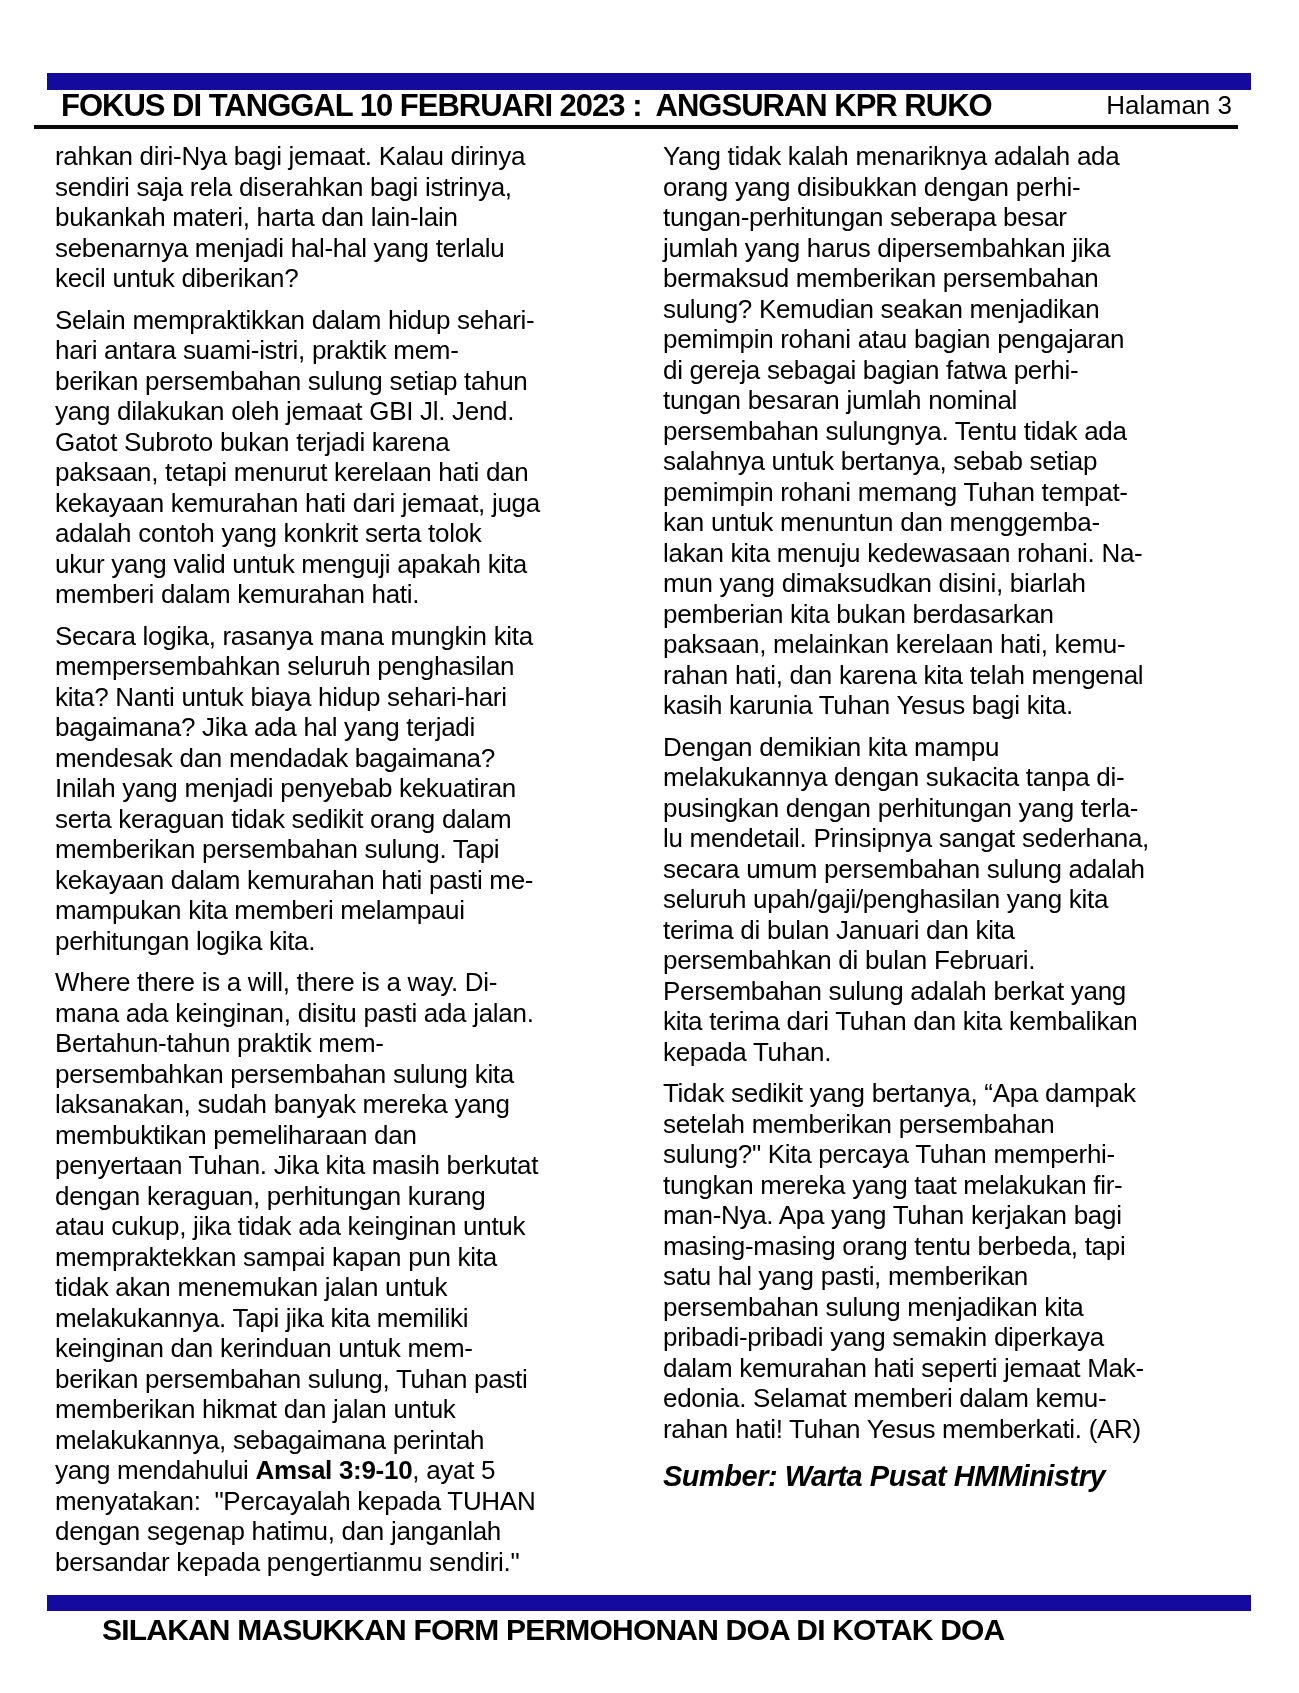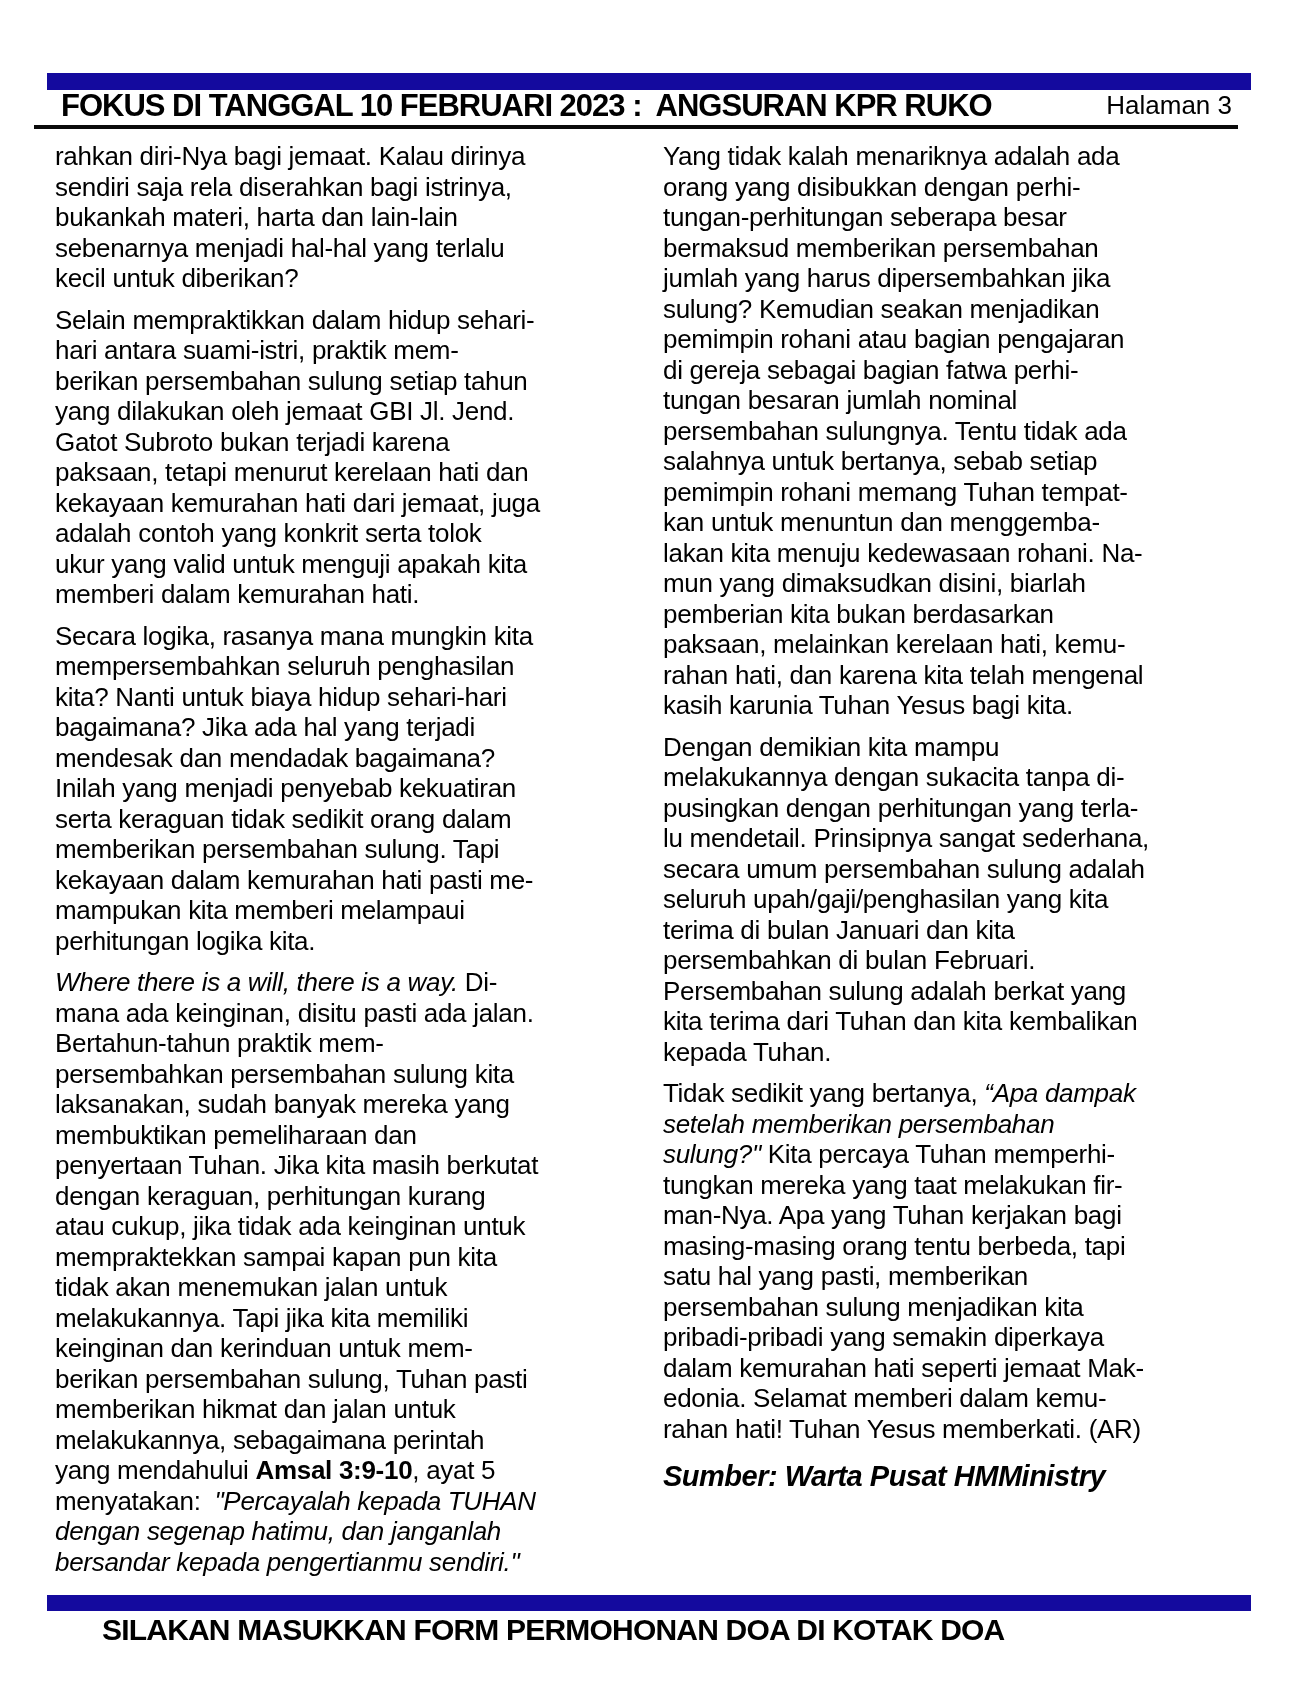--- a/index.html
+++ b/index.html
@@ -26,21 +26,21 @@
   .columns{
     position:absolute;left:55px;top:141px;width:1197px;
     display:flex;gap:19px;
   }
   .col{width:589px;}
   .para{margin:0 0 11px 0;}
   .tline{
     font-size:26px;line-height:30.5px;height:30.5px;
     letter-spacing:-0.3px;white-space:pre;
   }
-  .tline span.i{font-style:italic;}
+  .tline span.i{}
   .tline span.b{font-weight:bold;}
   .tline span.bi{font-weight:bold;font-style:italic;}
   .para.source{margin-top:17px;}
   .para.source .tline{font-size:29px;letter-spacing:-0.5px;}
   .footer-bar{
     position:absolute;left:47px;top:1595px;width:1204px;height:16px;
   }
   .footer-text{
     position:absolute;left:102px;top:1613px;
     font-size:30px;font-weight:bold;letter-spacing:-0.8px;white-space:pre;
@@ -111,22 +111,22 @@
         <div class="tline"><span>menyatakan:  </span><span class="i">"Percayalah kepada TUHAN</span></div>
         <div class="tline"><span class="i">dengan segenap hatimu, dan janganlah</span></div>
         <div class="tline"><span class="i">bersandar kepada pengertianmu sendiri."</span></div>
       </div>
     </div>
   <div class="col">
       <div class="para">
         <div class="tline"><span>Yang tidak kalah menariknya adalah ada</span></div>
         <div class="tline"><span>orang yang disibukkan dengan perhi-</span></div>
         <div class="tline"><span>tungan-perhitungan seberapa besar</span></div>
+        <div class="tline"><span>jumlah yang harus dipersembahkan jika</span></div>
         <div class="tline"><span>bermaksud memberikan persembahan</span></div>
-        <div class="tline"><span>jumlah yang harus dipersembahkan jika</span></div>
         <div class="tline"><span>sulung? Kemudian seakan menjadikan</span></div>
         <div class="tline"><span>pemimpin rohani atau bagian pengajaran</span></div>
         <div class="tline"><span>di gereja sebagai bagian fatwa perhi-</span></div>
         <div class="tline"><span>tungan besaran jumlah nominal</span></div>
         <div class="tline"><span>persembahan sulungnya. Tentu tidak ada</span></div>
         <div class="tline"><span>salahnya untuk bertanya, sebab setiap</span></div>
         <div class="tline"><span>pemimpin rohani memang Tuhan tempat-</span></div>
         <div class="tline"><span>kan untuk menuntun dan menggemba-</span></div>
         <div class="tline"><span>lakan kita menuju kedewasaan rohani. Na-</span></div>
         <div class="tline"><span>mun yang dimaksudkan disini, biarlah</span></div>

